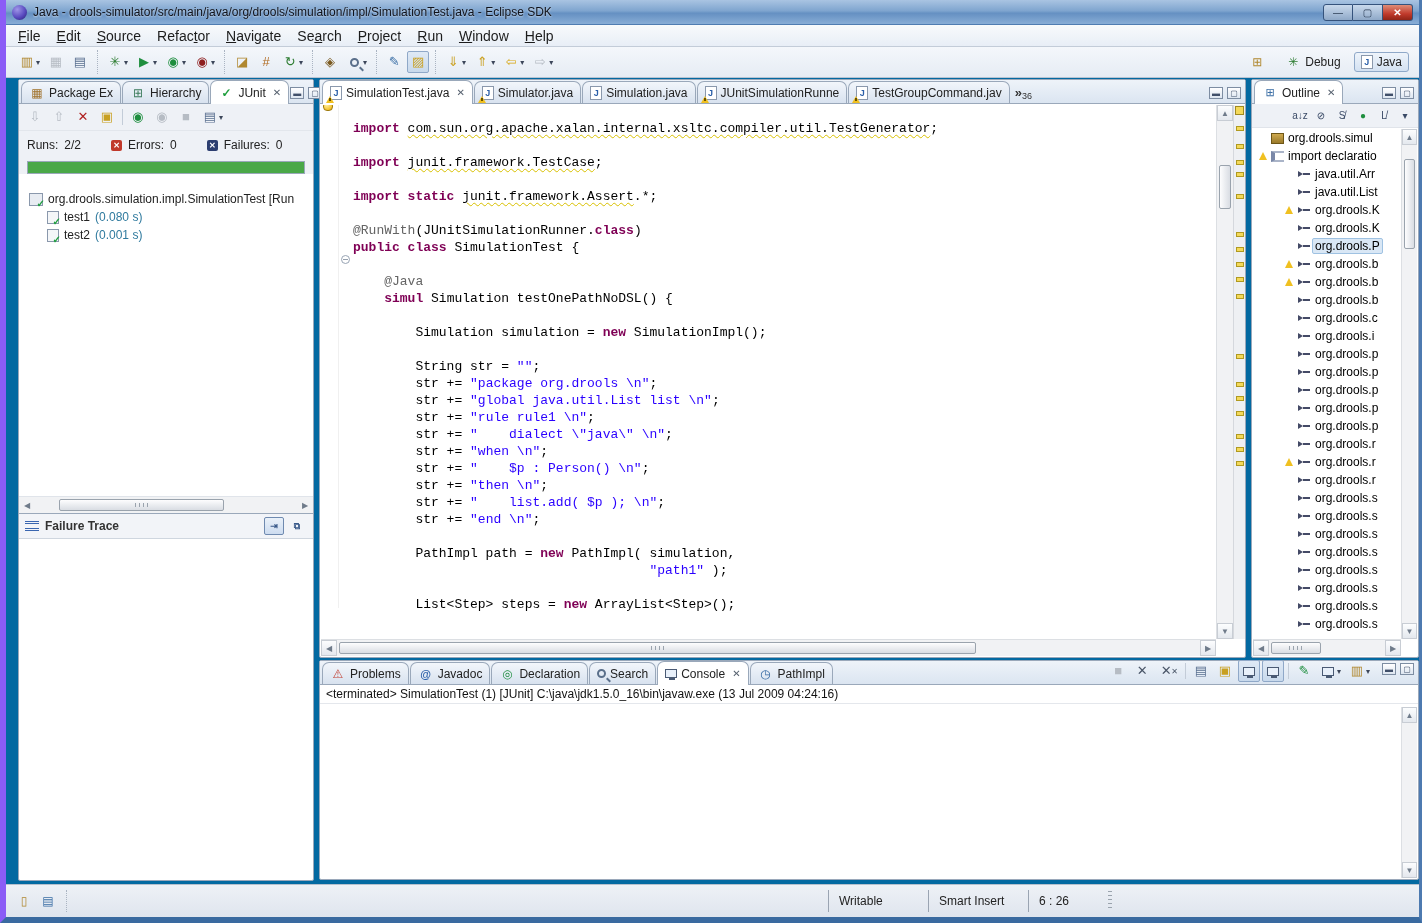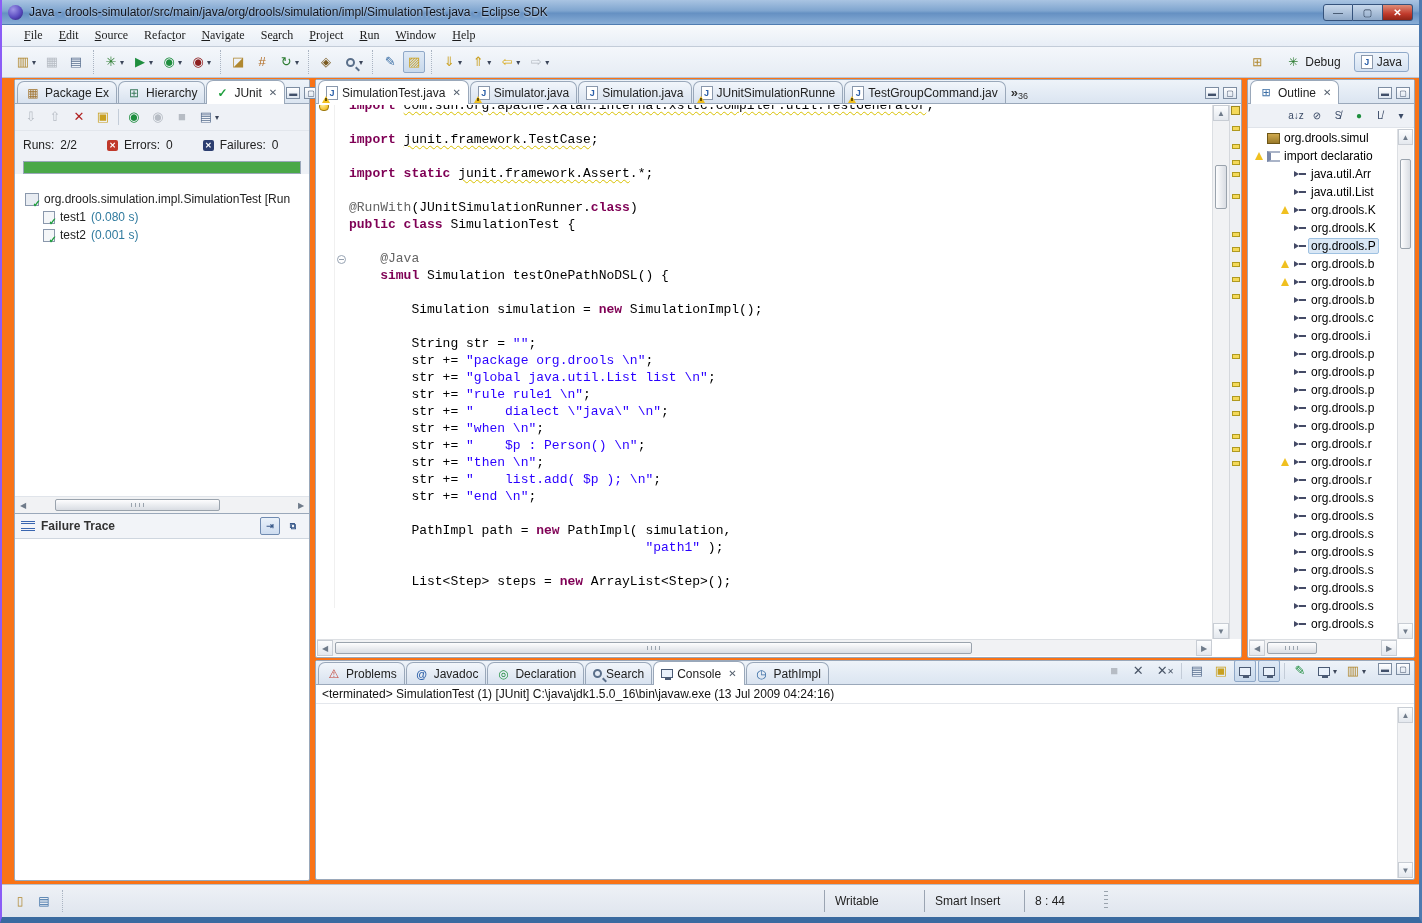--- a/index.html
+++ b/index.html
@@ -1,33 +1,33 @@
 <!DOCTYPE html>
 <html><head>
 <meta charset="utf-8">
 <style>
   html,body{margin:0;padding:0;background:#c8d4e4;font-family:"Liberation Sans",sans-serif;}
   *{box-sizing:border-box;}
-  .win{position:relative;width:1422px;height:923px;background:#f97316;overflow:hidden;
-       border-left:2px solid #8b5cf6;border-right:3px solid #4d7ab0;border-bottom:6px solid #3a6aa0;}
+  .win{position:relative;width:1422px;height:923px;background:#0369a1;overflow:hidden;
+       border-left:6px solid #8b5cf6;border-right:3px solid #4d7ab0;border-bottom:6px solid #3a6aa0;}
   
   .titlebar{height:25px;background:linear-gradient(180deg,#a9c4e2 0%,#7fa5cf 45%,#6590c2 55%,#88add6 100%);
     display:flex;align-items:center;padding:0 6px;border-bottom:1px solid #4f7cb1;}
   .app-icon{width:15px;height:15px;border-radius:50%;background:radial-gradient(circle at 35% 30%,#9f96e8,#5a4bc0 55%,#241c6e);margin-right:6px;flex:none;}
   .title-text{font-size:12px;color:#10121a;text-shadow:0 1px 2px rgba(255,255,255,.7);white-space:nowrap;overflow:hidden;flex:1;}
   .winbtns{display:flex;margin-left:8px;}
   .wbtn{width:30px;height:17px;border:1px solid #35537c;display:flex;align-items:center;justify-content:center;
         font-size:10px;color:#fff;background:linear-gradient(#c9d9ec,#8fa9c8);}
   .wbtn.min{border-radius:3px 0 0 3px;}
   .wbtn.max{border-left:none;}
   .wbtn.close{border-radius:0 3px 3px 0;border-left:none;background:linear-gradient(#e08d77,#c0392b 60%,#8f2417);font-weight:bold;}
   .wbtn span{color:#2b3c55;} .wbtn.close span{color:#fff;}
   
   .menubar{height:22px;background:linear-gradient(#f8fafc,#e8eef6);border-bottom:1px solid #c3ccd8;
-    display:flex;align-items:center;padding-left:14px;font-size:12px;color:#1c1c1c;font-family:Liberation Serif, serif;}
+    display:flex;align-items:center;padding-left:4px;font-size:14px;color:#1c1c1c;}
   .menu-item{padding:2px 8px;cursor:default;}
   .menu-item u{text-decoration:underline;}
   
   .toolbar{height:31px;background:linear-gradient(#f4f7fb,#e6ecf4);border-bottom:1px solid #bac4d2;
     display:flex;align-items:center;padding:0 4px;}
   .tgroup{display:flex;align-items:center;padding:0 5px;border-right:1px dotted #aab4c2;height:24px;}
   .tgroup:last-child{border-right:none;}
   .tbtn{display:flex;align-items:center;padding:2px 2px;border:1px solid transparent;border-radius:2px;margin:0 1px;}
   .tbtn.pressed{border-color:#8fa8c8;background:linear-gradient(#dfe9f5,#c8d9ec);}
   .tbtn .glyph{width:16px;height:16px;display:flex;align-items:center;justify-content:center;font-size:13px;line-height:16px;}
@@ -74,21 +74,21 @@
   .okb{position:absolute;right:-3px;bottom:-3px;color:#1d9e3c;font-size:10px;font-weight:bold;line-height:8px;}
   .ftheader{display:flex;align-items:center;gap:6px;border-top:1px solid #9aa8ba;border-bottom:1px solid #cfd6df;background:#f2f4f8;height:26px;padding:0 6px;font-size:12px;font-weight:bold;color:#333;}
   .hamb{width:14px;height:10px;border-top:3px double #3a66b0;border-bottom:3px double #3a66b0;}
   .ftbtn{width:20px;height:18px;border:1px solid #8fa0b8;border-radius:2px;background:linear-gradient(#fff,#dfe7f1);display:flex;align-items:center;justify-content:center;font-size:9px;color:#3a5a8a;}
   
   .edbody{position:absolute;top:25px;left:1px;right:29px;bottom:18px;overflow:hidden;background:#fff;}
   .codewrap{margin-top:-7px;}
   .cl{display:flex;height:17px;}
   .cl .g1{width:17px;flex:none;position:relative;}
   .cl .g2{width:15px;flex:none;position:relative;border-left:1px solid #f0f0f0;}
-  .cl .tx{white-space:pre;font:13px "Liberation Mono",monospace;color:#000;}
+  .cl .tx{white-space:pre;font:13px "Liberation Mono",monospace;color:#000;margin-top:23px;}
   .tx .k{color:#7f0055;font-weight:bold;}
   .tx .s{color:#2a00ff;}
   .tx .a{color:#646464;}
   .tx .d{color:#000;}
   .tx .u{text-decoration:underline;text-decoration-style:wavy;text-decoration-color:#d8c000;text-decoration-thickness:1px;text-underline-offset:2px;}
   .bulb{position:absolute;left:2px;top:3px;width:10px;height:10px;border-radius:50% 50% 40% 40%;background:radial-gradient(circle at 35% 30%,#fff4b0,#f4c430 70%,#c89a10);border:1px solid #a07c10;}
   .fold{position:absolute;left:2px;top:4px;width:9px;height:9px;border:1px solid #98a4b4;border-radius:50%;color:#5a6a80;font-size:9px;line-height:7px;text-align:center;background:#fff;}
   .vsb{position:absolute;top:25px;right:12px;bottom:18px;width:17px;background:#f1f2f4;border-left:1px solid #dcdfe3;}
   .ruler{position:absolute;top:25px;right:0;bottom:18px;width:12px;background:#eef0f3;border-left:1px solid #d5d8dd;}
   .rhead{position:absolute;top:1px;left:1px;width:9px;height:9px;background:#f4d95a;border:1px solid #a08a20;}
@@ -910,17 +910,17 @@
   </div>
 
   <div class="statusbar">
     <div class="sb-left">
       <span class="gicon" style="color:#b08830;">▯</span>
       <span class="gicon" style="color:#3a6ea5;">▤</span>
     </div>
     <div class="sb-cells">
       <div class="sb-cell">Writable</div>
       <div class="sb-cell">Smart Insert</div>
-      <div class="sb-cell pos">8 : 44</div>
+      <div class="sb-cell pos">6 : 26</div>
       <div class="sb-grip"></div>
     </div>
   </div>
 </div>
 
 </body></html>

